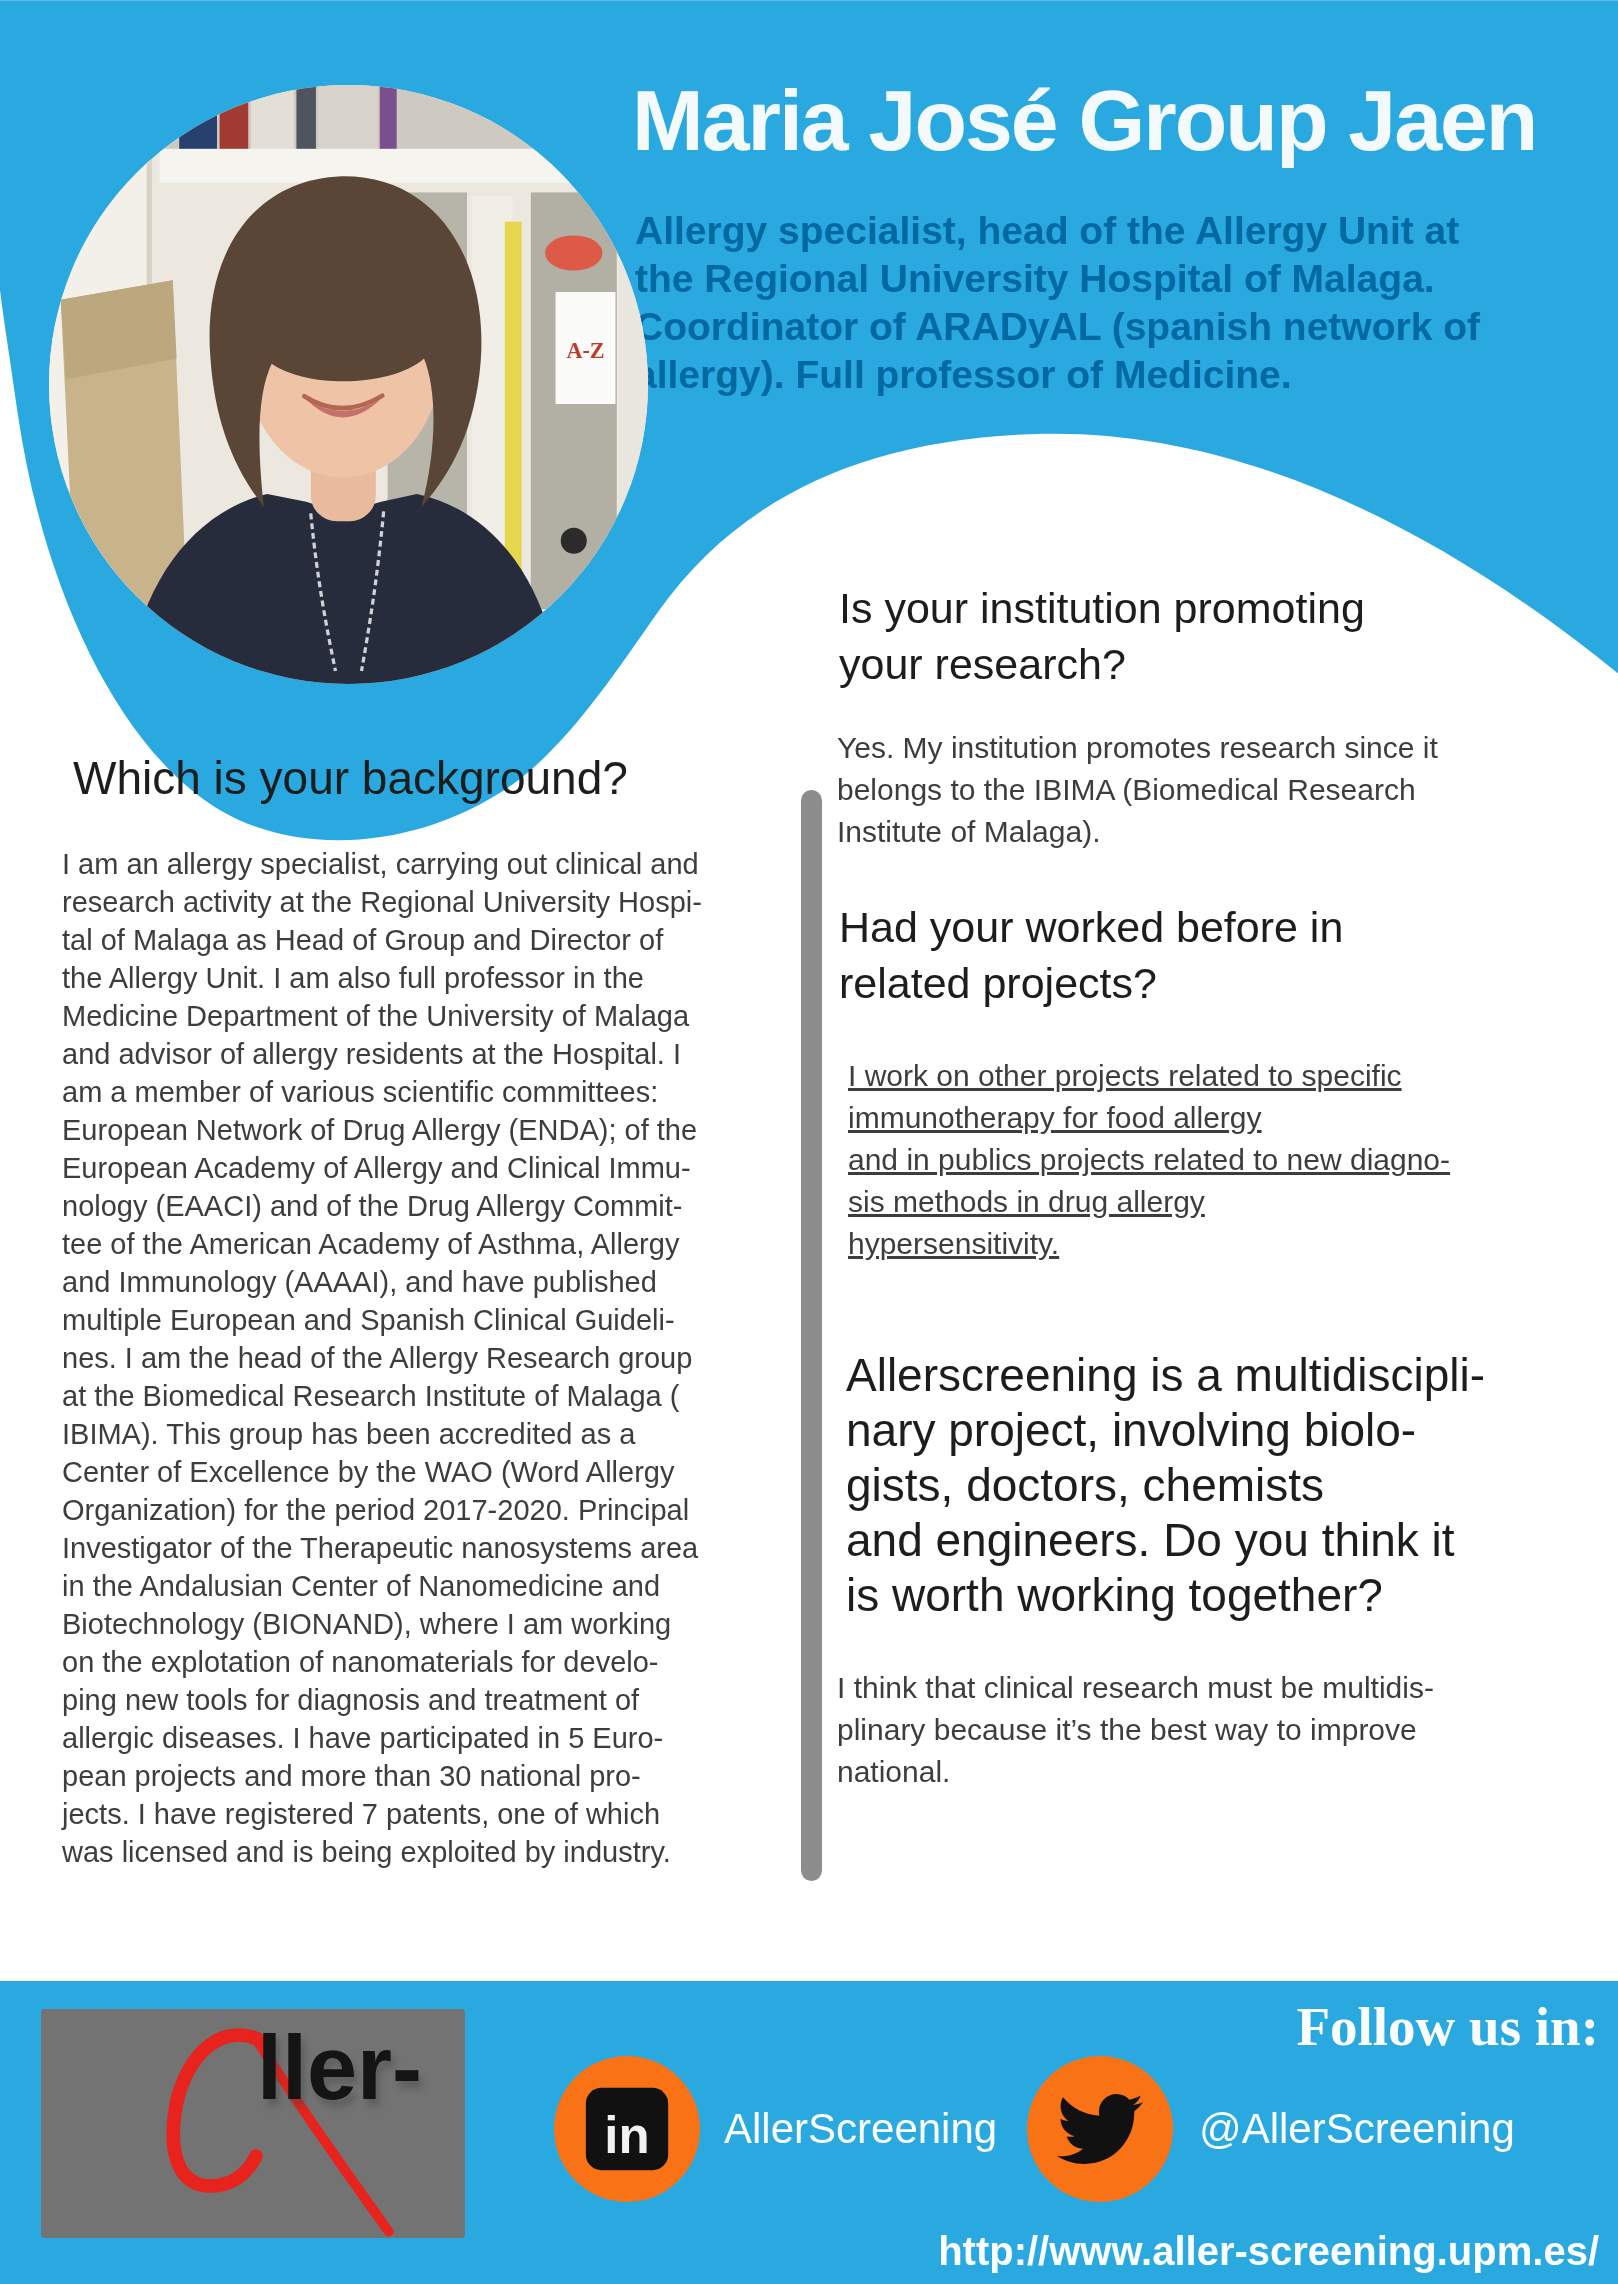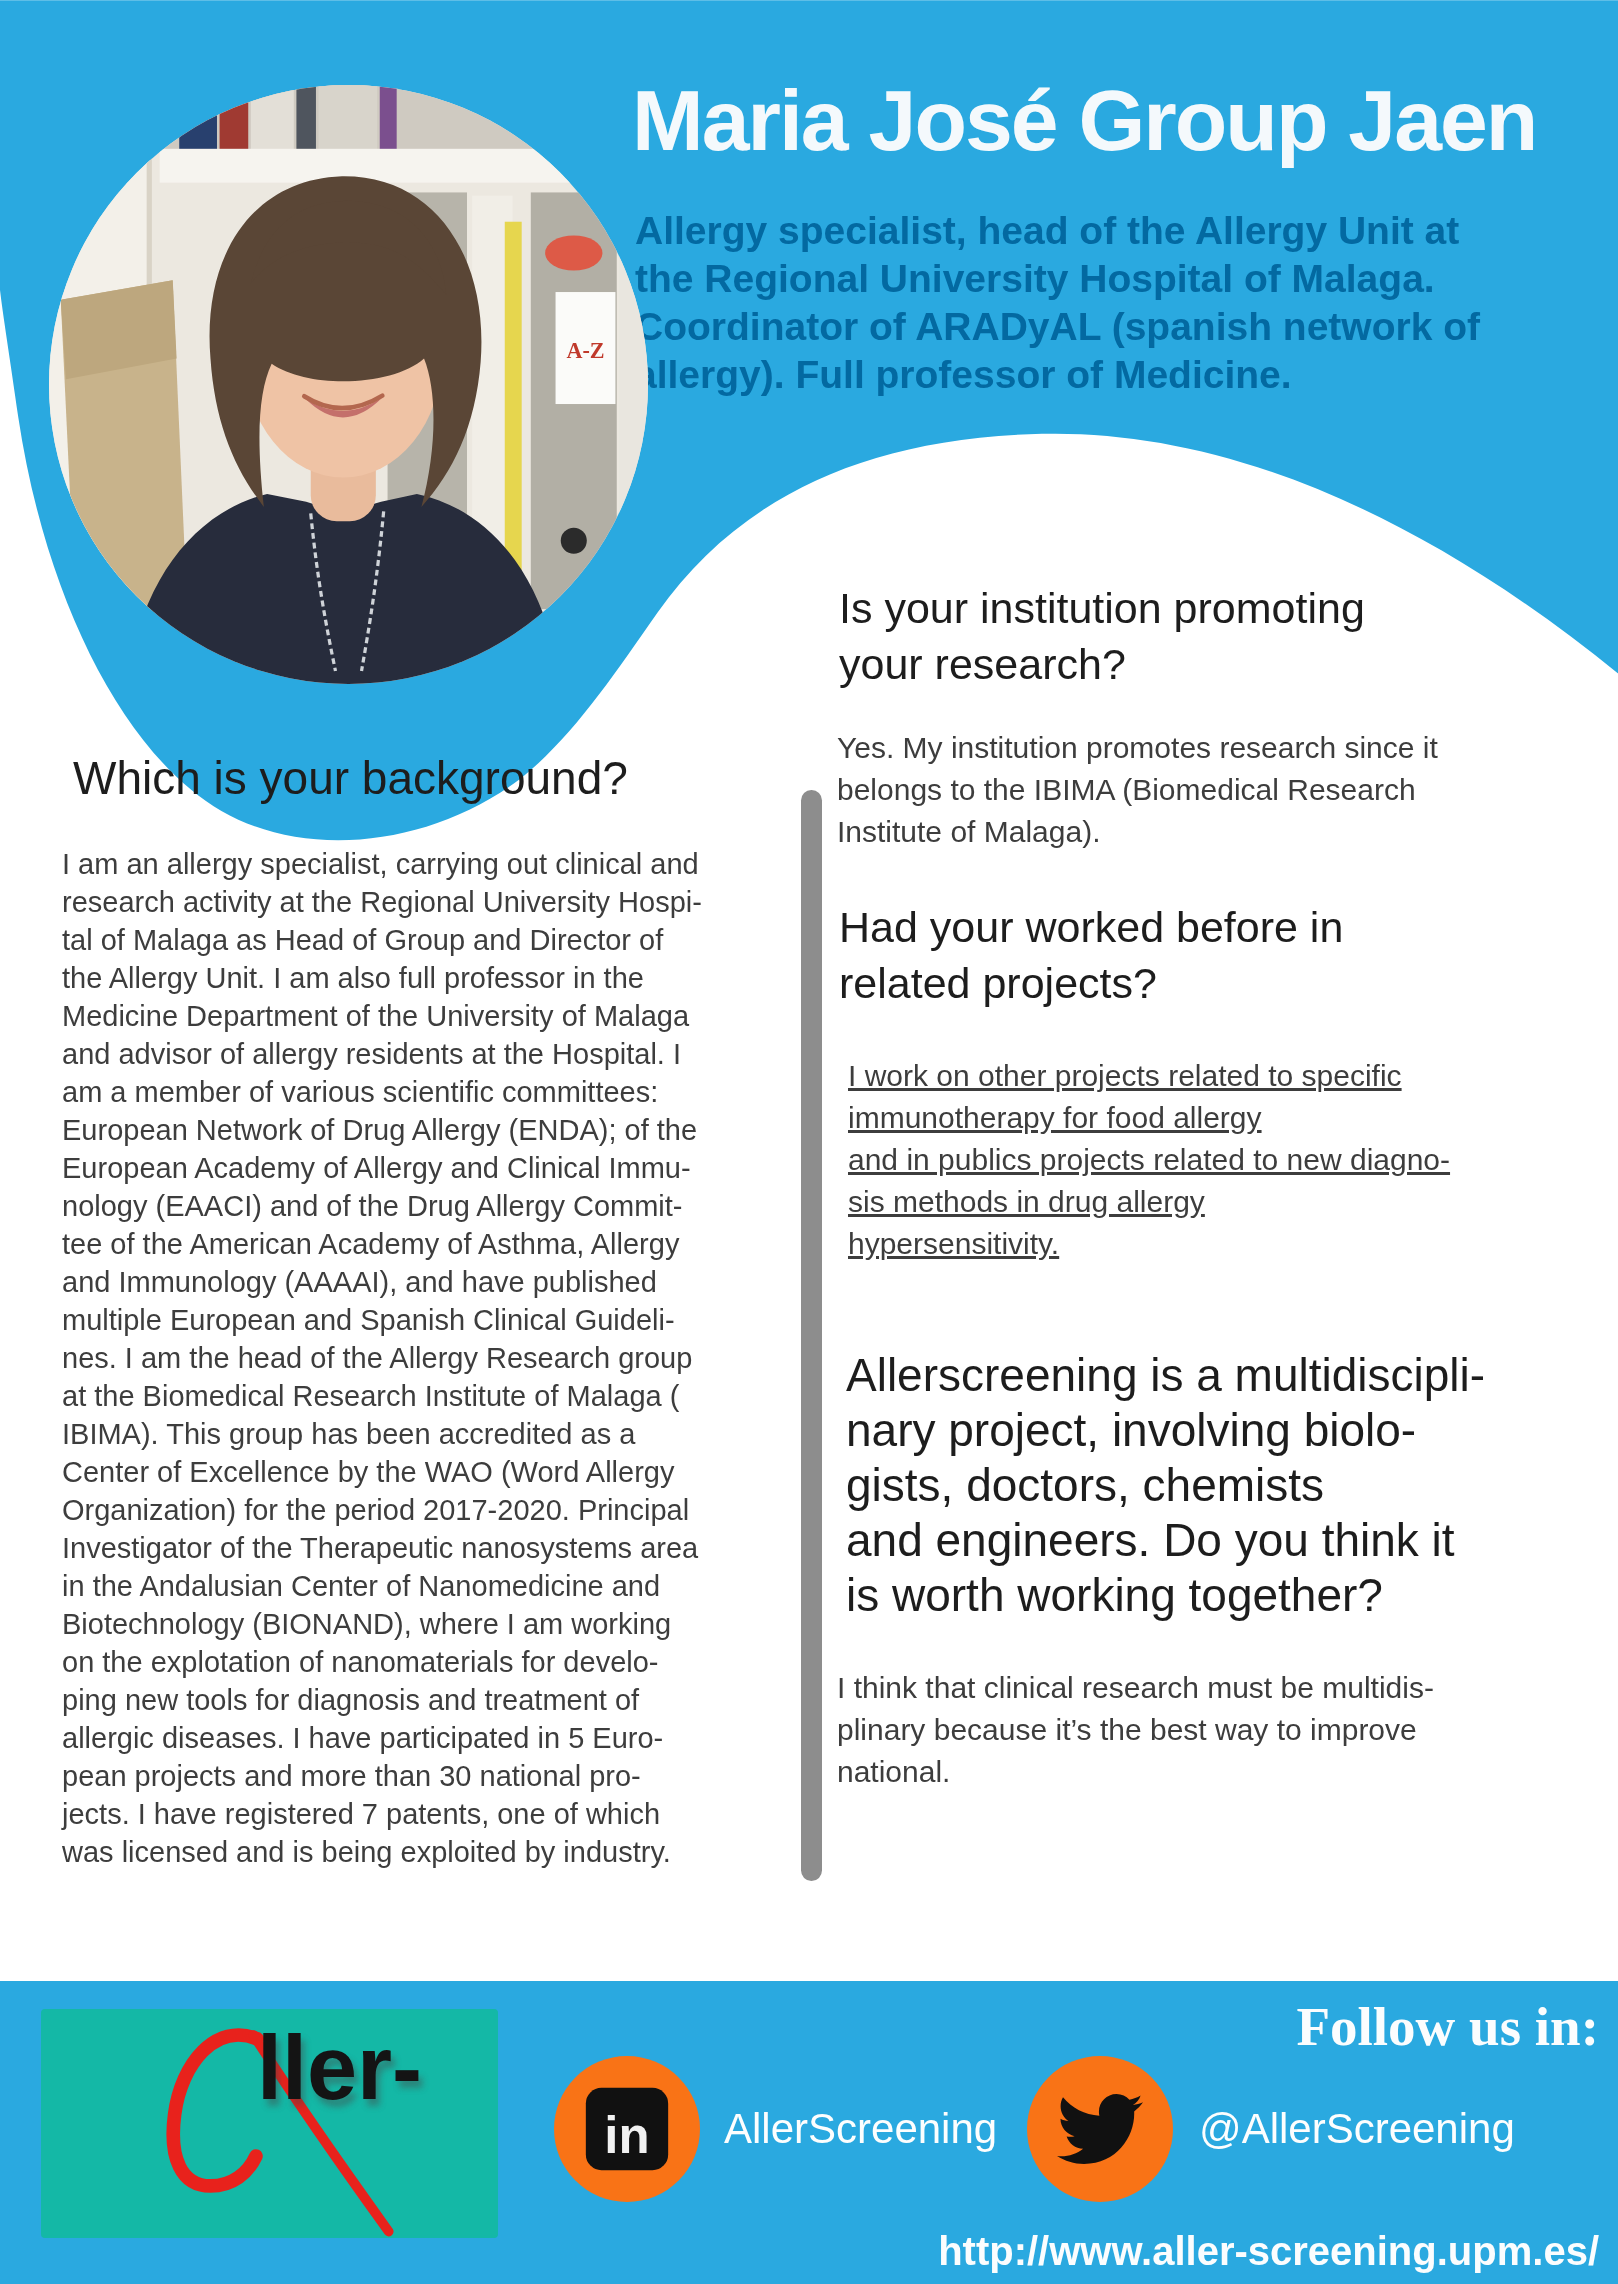--- a/index.html
+++ b/index.html
@@ -47,22 +47,22 @@
   #a2 { left: 848px; top: 1055px; width: 768px; text-decoration: underline; }
   #q3 { left: 846px; top: 1348px; width: 768px; font-size: 46px; line-height: 55px; }
   #a3 { left: 837px; top: 1667px; width: 768px; }
 
   
   #footer-band {
     left: 0; top: 1981px; width: 1619px; height: 303px;
     background: #2aa9e0;
   }
   #logo-card {
-    left: 41px; top: 2009px; width: 457px; height: 229px;
-    background: #14b8a6; border-radius: 3.9px;
+    left: 41px; top: 2009px; width: 424px; height: 229px;
+    background: #737373; border-radius: 3.9px;
   }
   #logo-card svg { position: absolute; left: 0; top: 0; }
   .logo-text {
     position: absolute; color: #141414; font-weight: bold;
     text-shadow: 3.9px 6.5px 5.9px rgba(70,70,70,0.45);
     font-family: "Liberation Sans", sans-serif;
   }
   #logo-part1 { left: 216px; top: 7.8px;  font-size: 90px; }
   #logo-part2 { left: 17px;  top: 115px; font-size: 83px; }
   #logo-part3 { left: 301px; top: 115px; font-size: 83px; }

